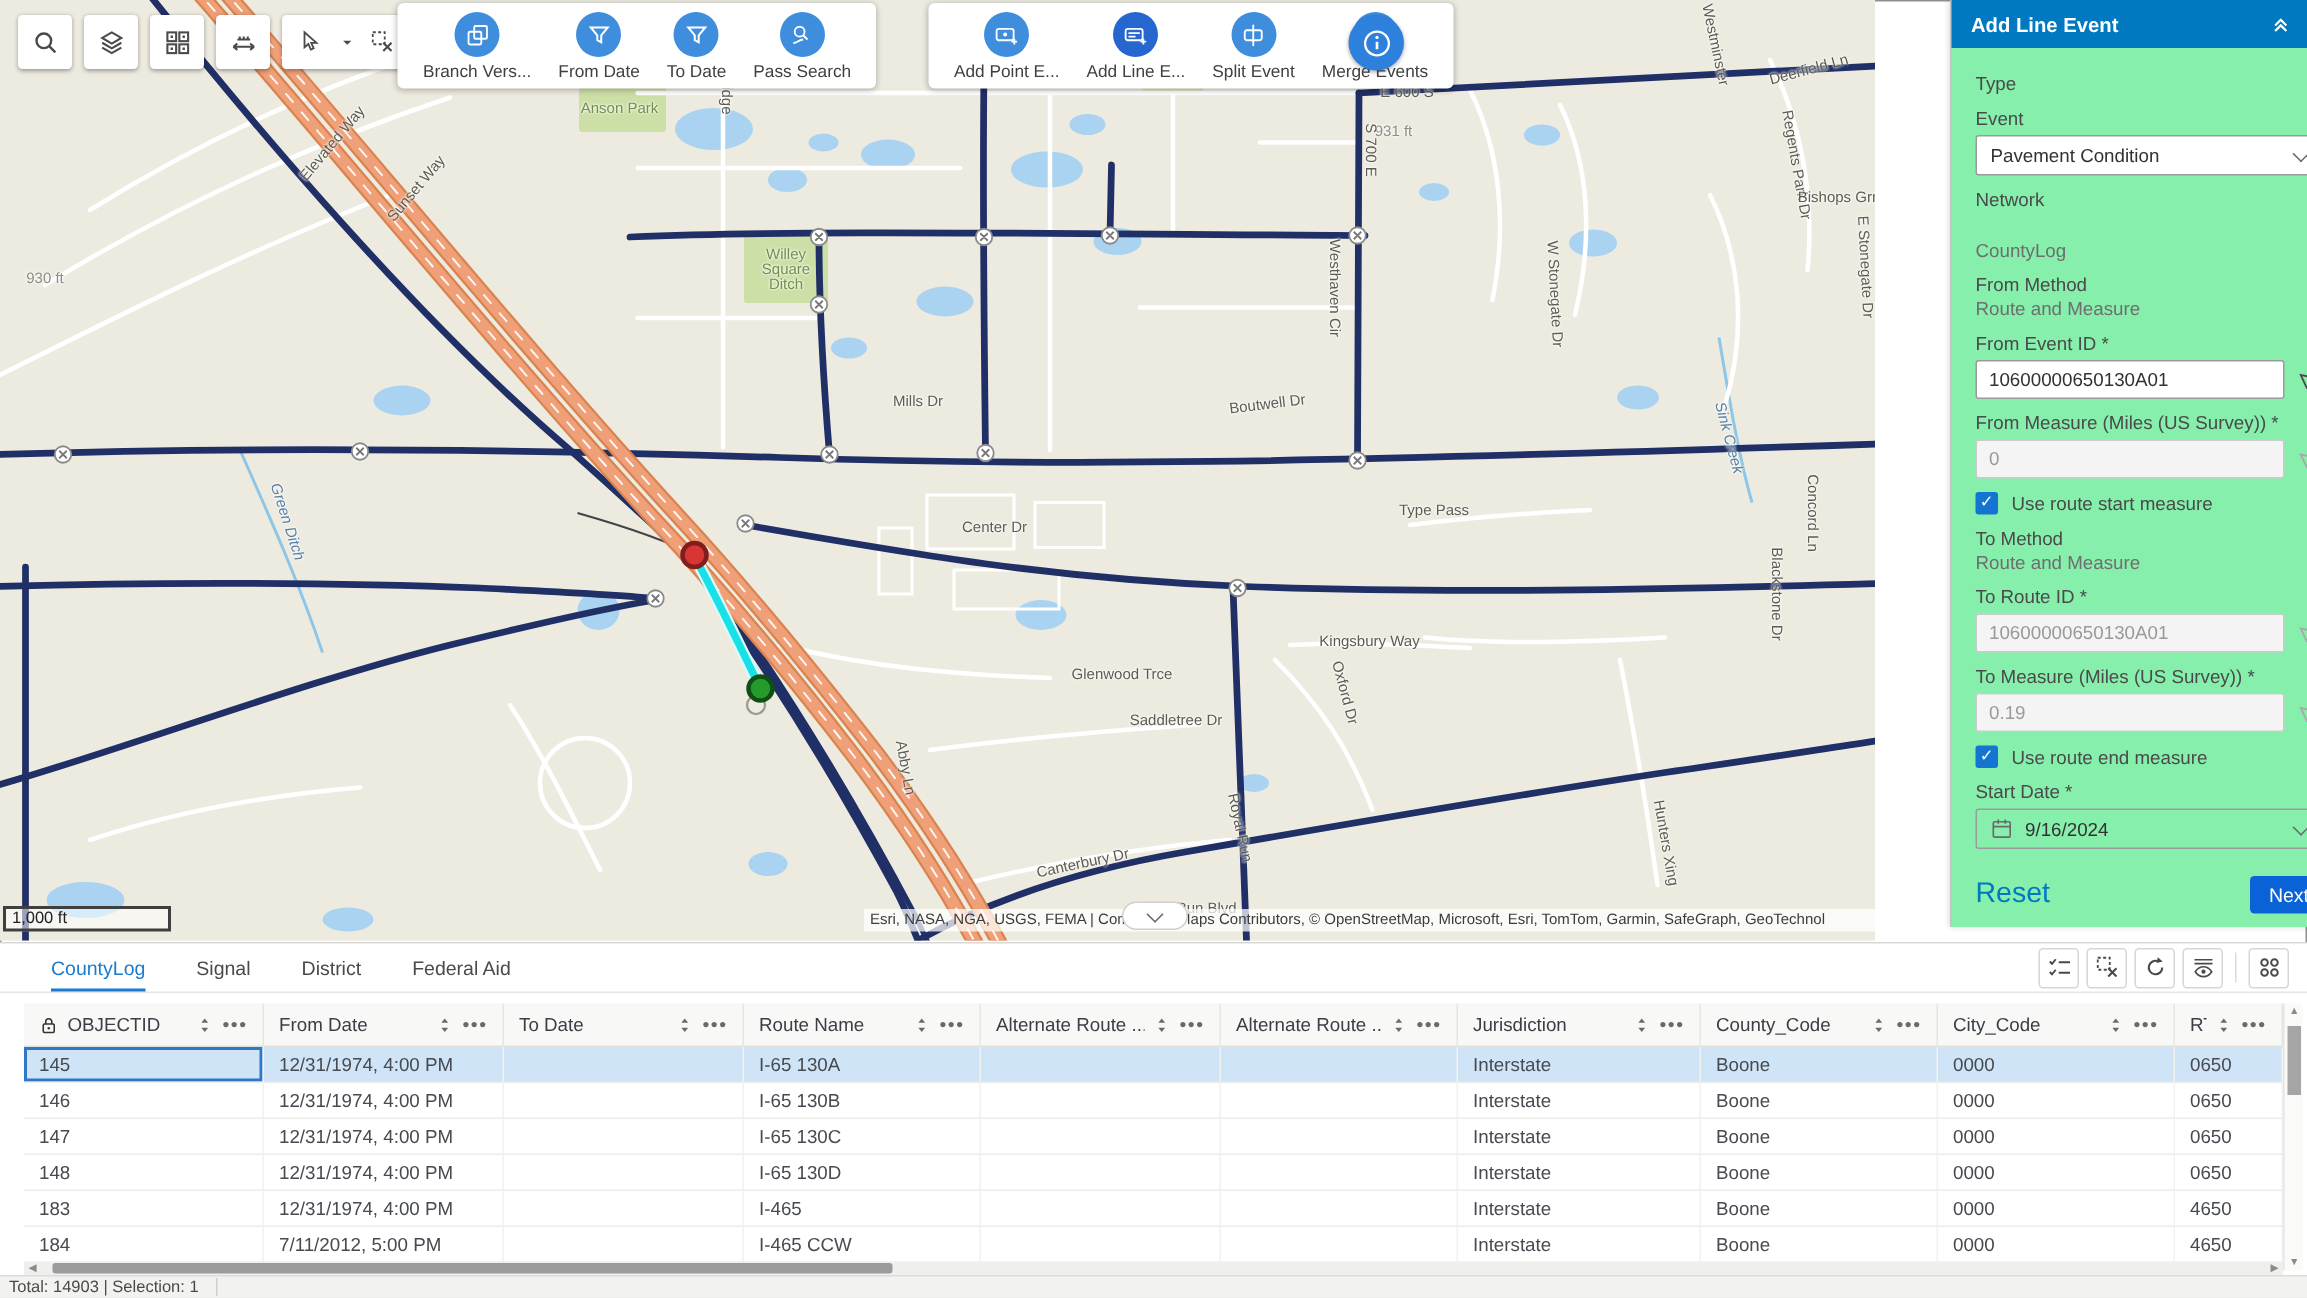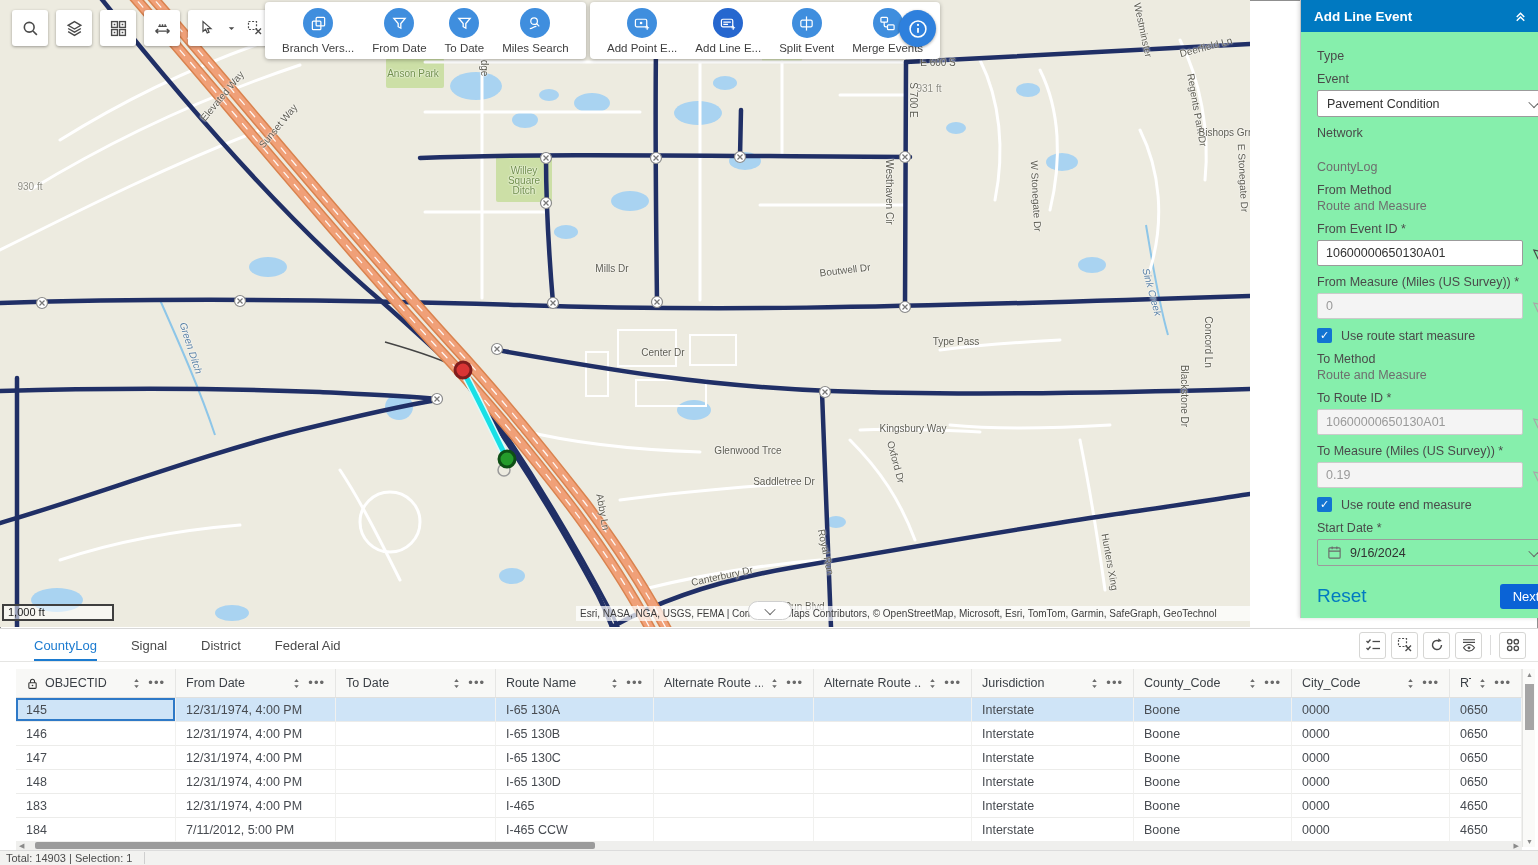--- a/index.html
+++ b/index.html
@@ -397,24 +397,24 @@
           <span class="tool-label">To Date</span>
         </div>
         <div class="tool">
           <span class="tool-circle">
             <svg viewBox="0 0 18 18" fill="none" stroke="currentColor" stroke-width="1.3">
               <circle cx="7.5" cy="6.5" r="3.5"></circle>
               <path d="M10 9l3 3"></path>
               <path d="M3 14.5c3 0 4-2.5 7-2.5"></path>
             </svg>
           </span>
-          <span class="tool-label">Miles Search</span>
-        </div>
-      </div>
-    <div class="tool-card" style="left:590px;">
+          <span class="tool-label">Pass Search</span>
+        </div>
+      </div>
+    <div class="tool-card" style="left:619px;">
 
     <div class="tool">
           <span class="tool-circle">
             <svg viewBox="0 0 18 18" fill="none" stroke="currentColor" stroke-width="1.3">
               <rect x="1.5" y="4.5" width="12" height="8" rx="1.5"></rect>
               <circle cx="7.5" cy="8.5" r="1.4" fill="currentColor" stroke="none"></circle>
               <path d="M14 11.5v4M12 13.5h4"></path>
             </svg>
           </span>
           <span class="tool-label">Add Point E...</span>

